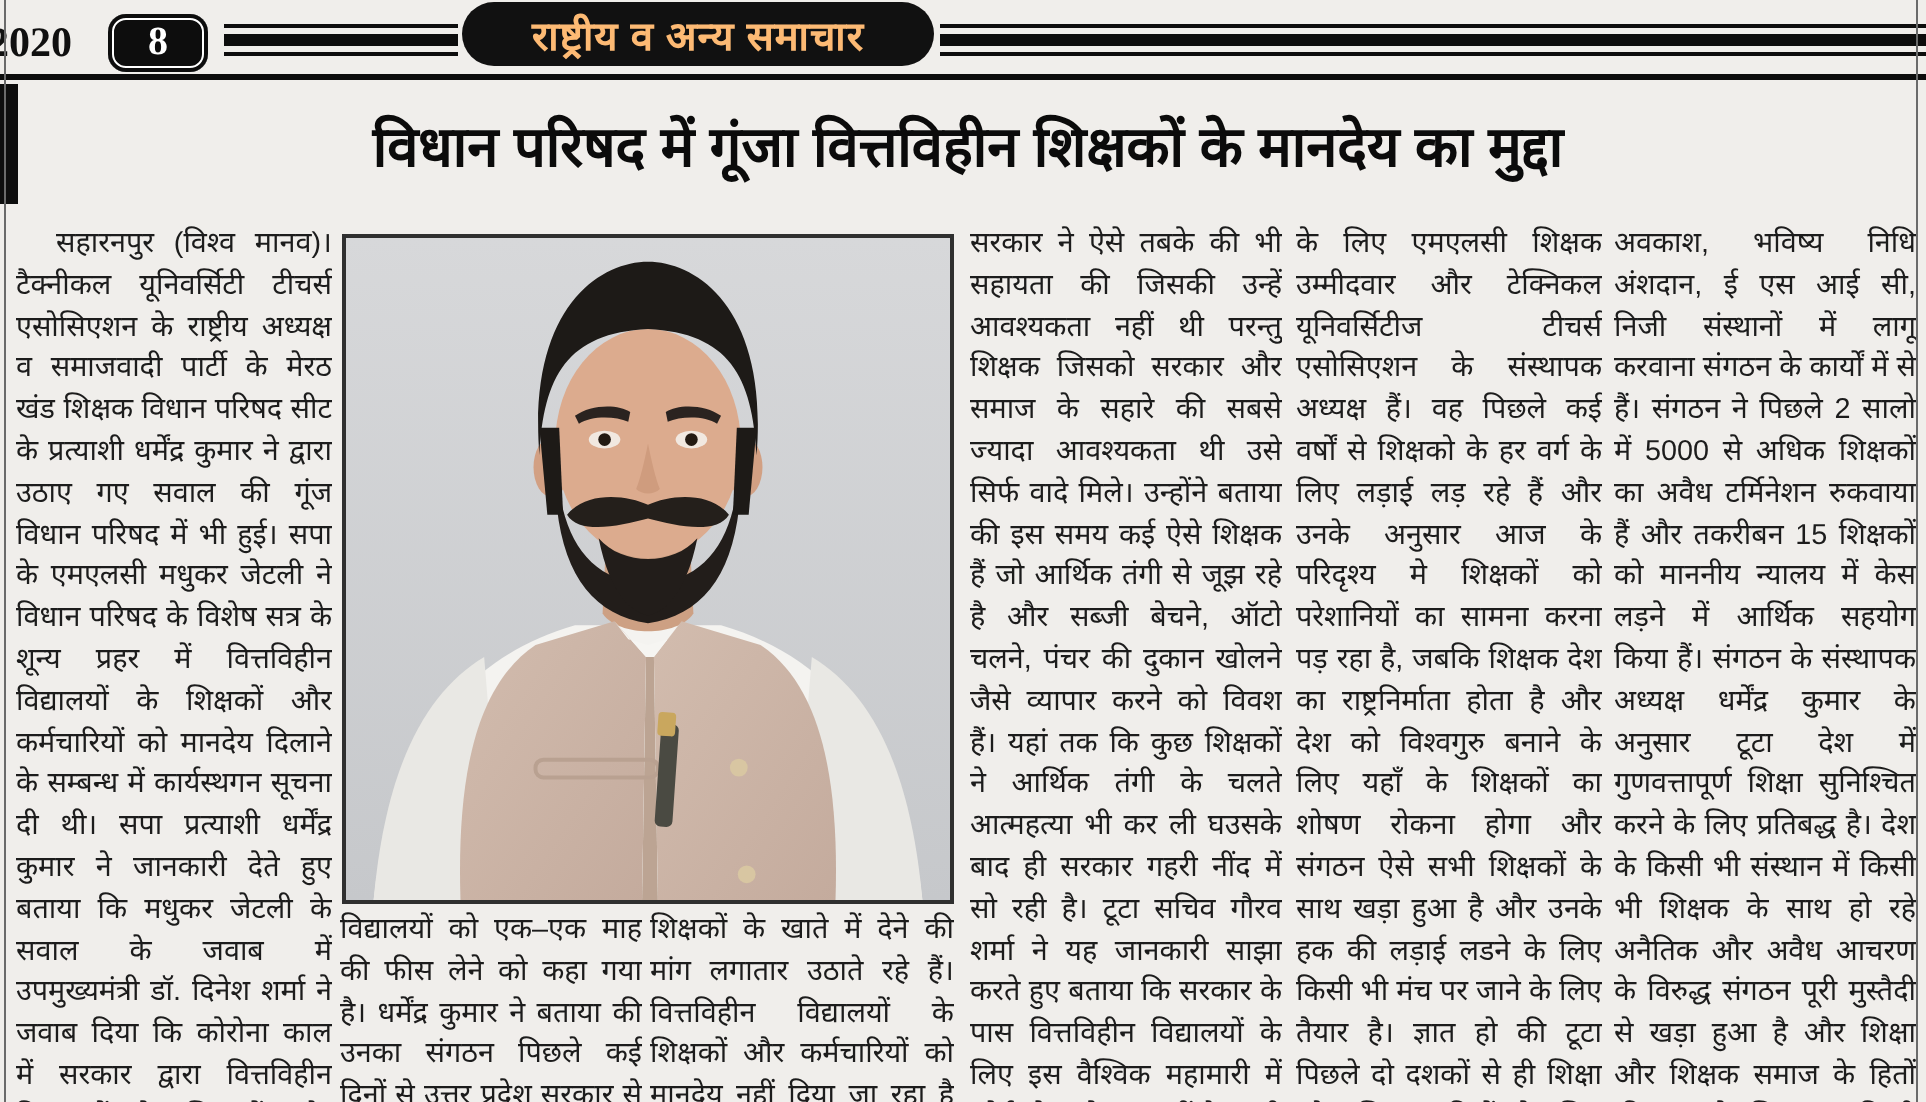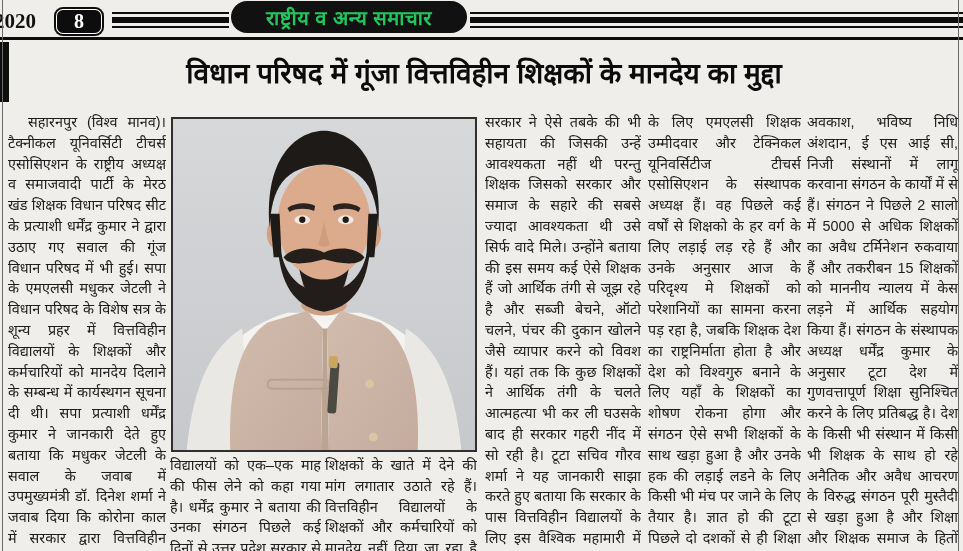--- a/index.html
+++ b/index.html
@@ -12,21 +12,21 @@
   .pageno-badge{position:absolute;left:54px;top:7px;width:50px;height:29px;background:#0d0d0d;
         border-radius:9px;display:flex;align-items:center;justify-content:center;
         box-shadow:inset 0 0 0 2px #0d0d0d, inset 0 0 0 3px #fff;}
   .pageno-badge span{color:#fff;font-weight:bold;font-size:20px;font-family:"Liberation Serif","DejaVu Serif",serif;}
   .ruleset{position:absolute;height:18px;}
   .ruleset .r1{position:absolute;left:0;right:0;top:0;height:2px;background:#0d0d0d;}
   .ruleset .r2{position:absolute;left:0;right:0;top:5px;height:6px;background:#0d0d0d;}
   .ruleset .r3{position:absolute;left:0;right:0;top:14px;height:2px;background:#0d0d0d;}
   .section-pill{position:absolute;left:231px;top:1px;width:236px;height:32px;background:#111;
         border-radius:17px;display:flex;align-items:center;justify-content:center;}
-  .section-pill span{color:#22c55e;font-weight:bold;font-size:20px;letter-spacing:.5px;}
+  .section-pill span{color:#fdba74;font-weight:bold;font-size:20px;letter-spacing:.5px;}
   .top-rule{position:absolute;left:0;top:37px;width:963px;height:3px;background:#0d0d0d;}
   .headline-bar{position:absolute;left:0;top:42px;width:9px;height:60px;background:#0d0d0d;}
   .headline{position:absolute;left:10px;top:38px;width:948px;height:68px;display:flex;
         align-items:center;justify-content:center;font-weight:bold;font-size:28px;color:#0b0b0b;
         white-space:nowrap;overflow:hidden;}
   
   .col{position:absolute;top:112px;height:439px;overflow:hidden;text-align:justify;
        font-size:14.4px;line-height:20.8px;color:#1c1c1c;}
   .col.sub{top:455px;height:96px;}
   .lead{font-weight:normal;}

